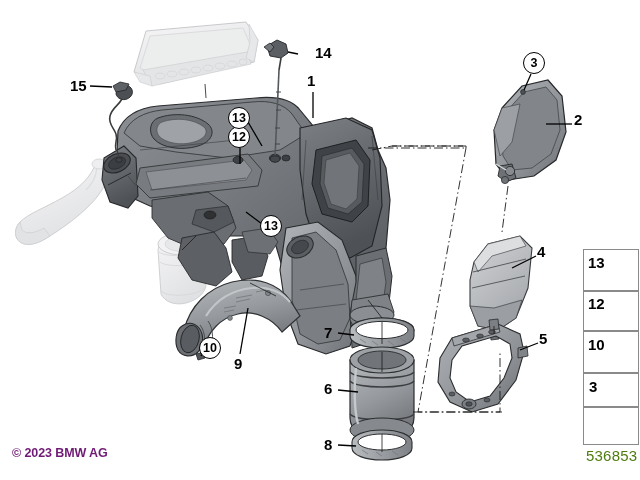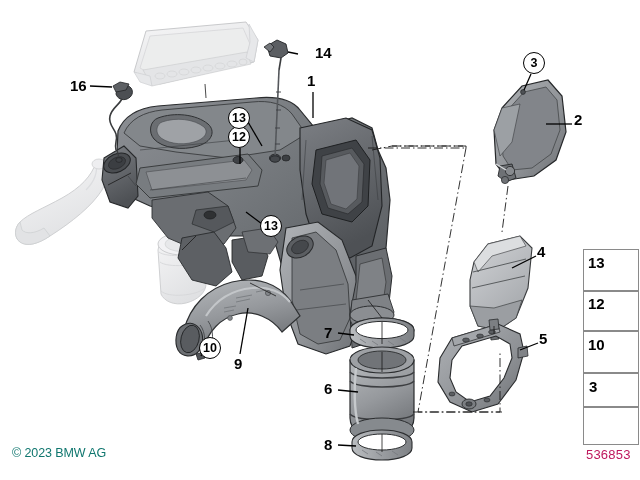--- a/index.html
+++ b/index.html
@@ -20,25 +20,25 @@
     border:1.6px solid #000;background:#fff;
     display:flex;align-items:center;justify-content:center;
     font-size:12.5px;font-weight:bold;font-family:"Liberation Sans",sans-serif;
     color:#000;box-sizing:border-box;
   }
   .legend-num{
     position:absolute;font-size:15px;font-weight:bold;color:#000;
     font-family:"Liberation Sans",sans-serif;
   }
   #copyright{
-    left:12px;top:446px;font-size:12.5px;font-weight:normal;color:#0f766e;
+    left:12px;top:446px;font-size:12.5px;font-weight:bold;color:#701a75;
     letter-spacing:-0.1px;
   }
   #diagram-id{
-    left:586px;top:447px;font-size:13px;color:#be185d;letter-spacing:0.2px;
+    left:586px;top:447px;font-size:15px;color:#4d7c0f;letter-spacing:0.2px;
   }
   .legend-box{
     position:absolute;border:1px solid #8a8a8a;box-sizing:border-box;background:#fff;
   }
 </style>
 </head>
 <body>
 
 <div id="sheet">
 
@@ -434,21 +434,21 @@
   <div class="legend-box" style="left:583px;top:407px;width:56px;height:38px;"></div>
 
   <div class="txt callout-num" style="left:307px;top:73px;">1</div>
   <div class="txt callout-num" style="left:574px;top:112px;">2</div>
   <div class="txt callout-num" style="left:537px;top:244px;">4</div>
   <div class="txt callout-num" style="left:539px;top:331px;">5</div>
   <div class="txt callout-num" style="left:324px;top:381px;">6</div>
   <div class="txt callout-num" style="left:324px;top:325px;">7</div>
   <div class="txt callout-num" style="left:324px;top:437px;">8</div>
   <div class="txt callout-num" style="left:234px;top:356px;">9</div>
-  <div class="txt callout-num" style="left:70px;top:78px;">16</div>
+  <div class="txt callout-num" style="left:70px;top:78px;">15</div>
   <div class="txt callout-num" style="left:315px;top:45px;">14</div>
 
   <div class="circ-num" style="left:523px;top:52px;">3</div>
   <div class="circ-num" style="left:199px;top:337px;">10</div>
   <div class="circ-num" style="left:228px;top:126px;">12</div>
   <div class="circ-num" style="left:228px;top:107px;">13</div>
   <div class="circ-num" style="left:260px;top:215px;">13</div>
 
   <div class="legend-num" style="left:588px;top:254px;">13</div>
   <div class="legend-num" style="left:588px;top:295px;">12</div>

